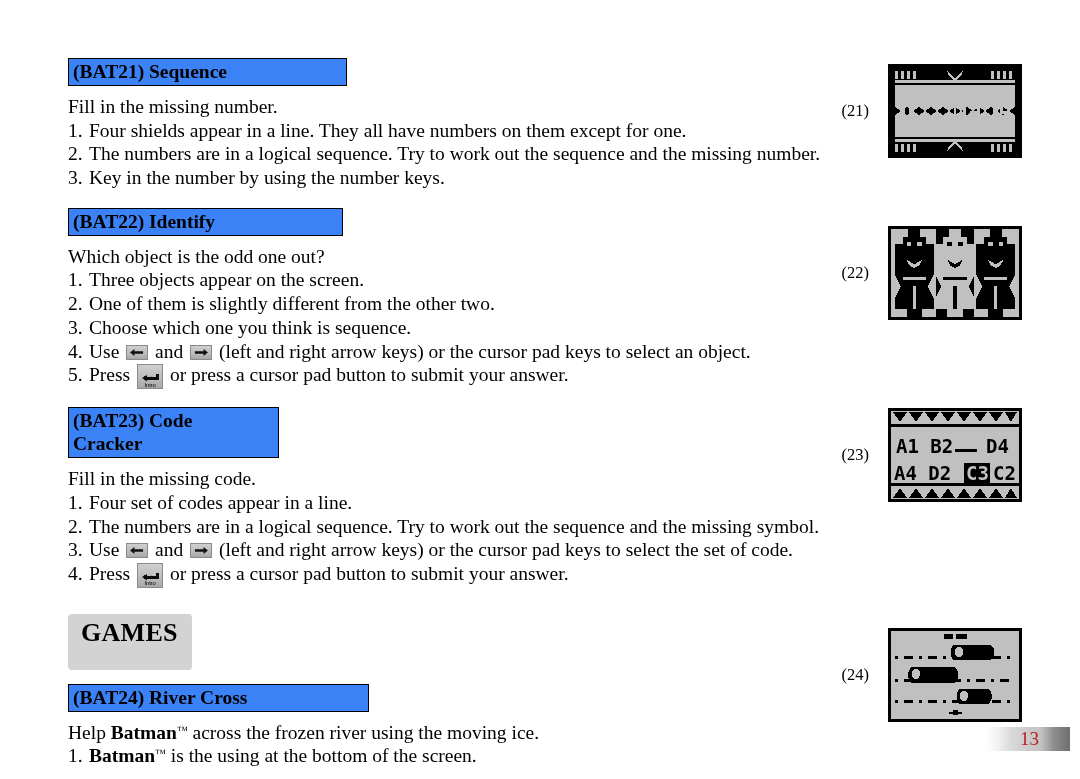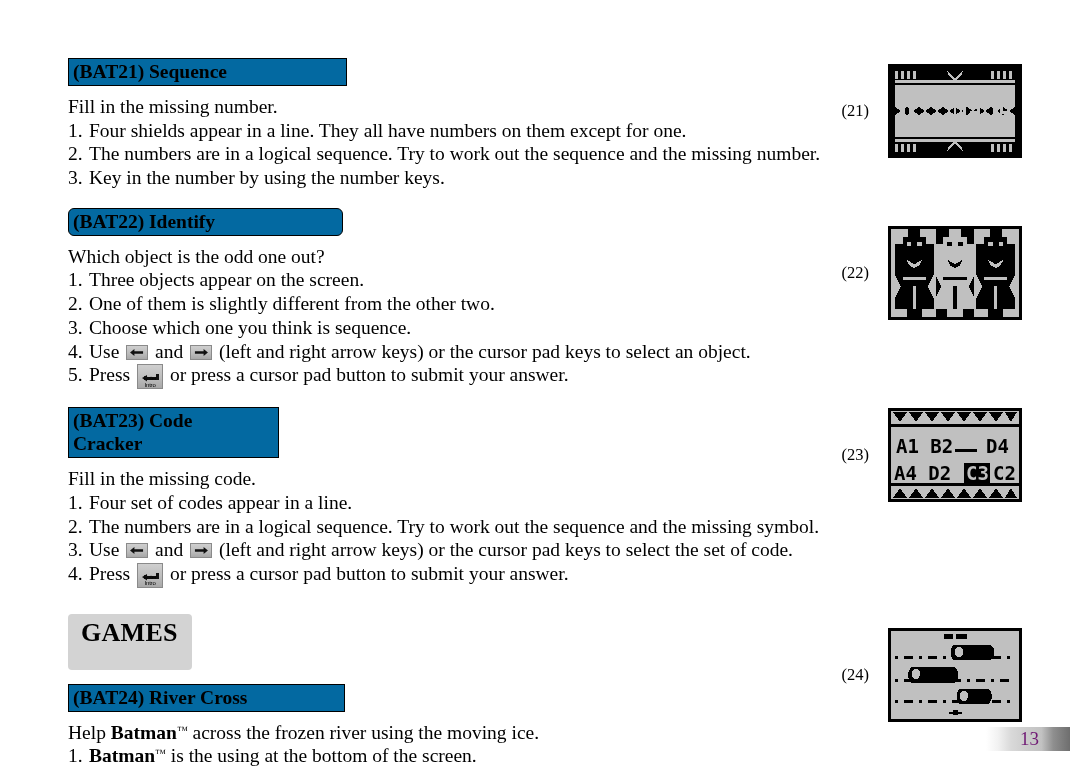--- a/index.html
+++ b/index.html
@@ -30,27 +30,27 @@
 
   .section { margin-bottom: 0; }
 
   .heading-box {
     display: inline-block;
     border: 1.6px solid #000;
     padding: 1px 16px 2px 4px;
     font-weight: bold;
     font-size: 19.5px;
     line-height: 1.18;
-    background: #0369a1;
+    background: #3b82f6;
     box-sizing: border-box;
   }
   .heading-box.w1 { width: 279px; }
-  .heading-box.w2 { width: 275px; border-radius: 6px; }
+  .heading-box.w2 { width: 275px; }
   .heading-box.w3 { width: 211px; }
-  .heading-box.w4 { width: 277px; }
+  .heading-box.w4 { width: 301px; }
 
   .intro {
     font-size: 19.5px;
     line-height: 1.215;
     margin-top: 9px;
   }
 
   ol.steps {
     list-style: none;
     margin: 0;
@@ -163,21 +163,21 @@
     background: linear-gradient(90deg,
       #ffffff 0%, #f2f2f2 14%, #d9d9d9 30%,
       #cccccc 48%, #c2c2c2 66%, #8f8f8f 80%, #6e6e6e 100%);
   }
   .pagenum .num {
     position: absolute;
     left: 34px;
     top: 0px;
     font-size: 19px;
     line-height: 24px;
-    color: #701a75;
+    color: #b91c1c;
     z-index: 2;
   }
 </style>
 </head>
 <body>
 
 <div class="page">
 
   <div class="text-col">
 

